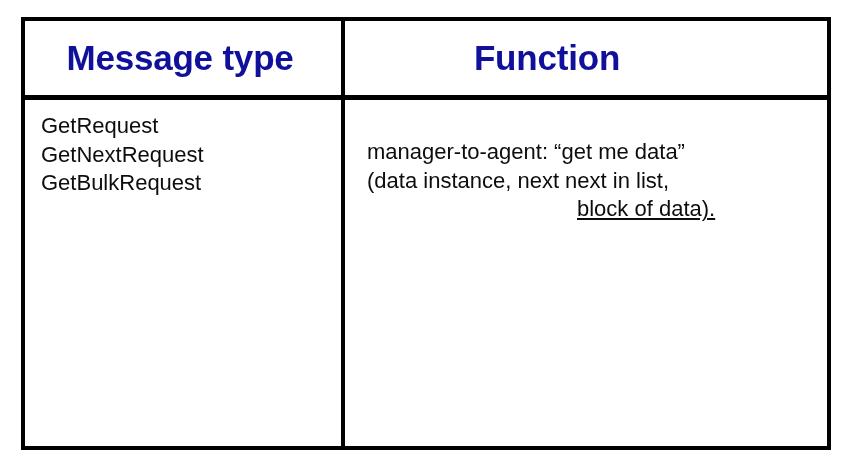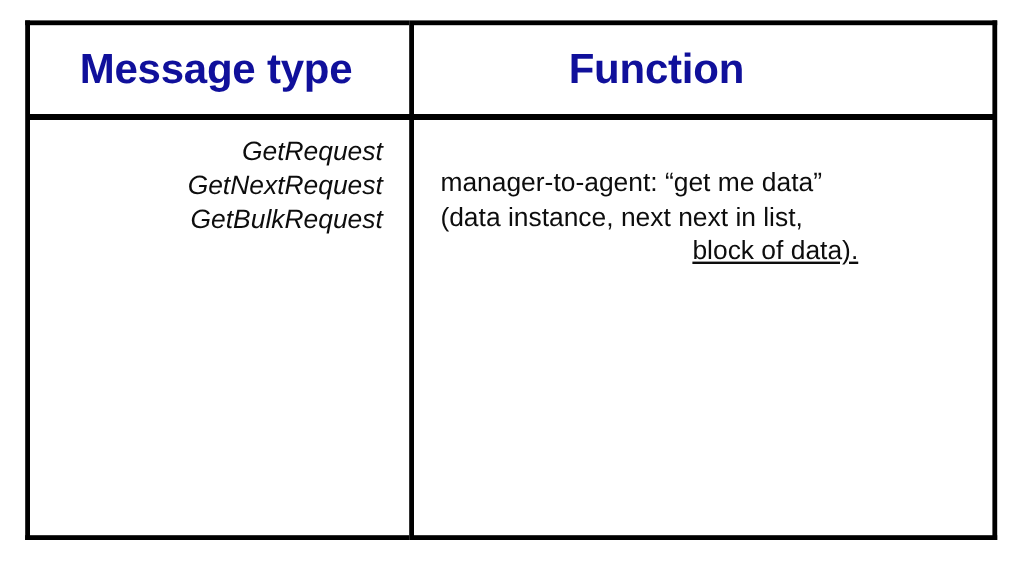--- a/index.html
+++ b/index.html
@@ -79,24 +79,23 @@
   }
 
   .cell-inner {
     font-size: 22px;
     color: #0d0d0d;
     line-height: 1.30;
     font-family: "Liberation Sans", sans-serif;
   }
 
   .type-cell .cell-inner {
-    text-align: right;
+    text-align: left;
     padding: 12px 22px 10px 16px;
     white-space: pre-line;
-    font-style: italic;
   }
   .func-cell .cell-inner {
     text-align: left;
     padding: 12px 12px 10px 22px;
     margin-top: 26px;
   }
 
   .func-line { display: block; white-space: pre; }
   .func-line.indent { padding-left: 210px; text-decoration: underline; }
 

